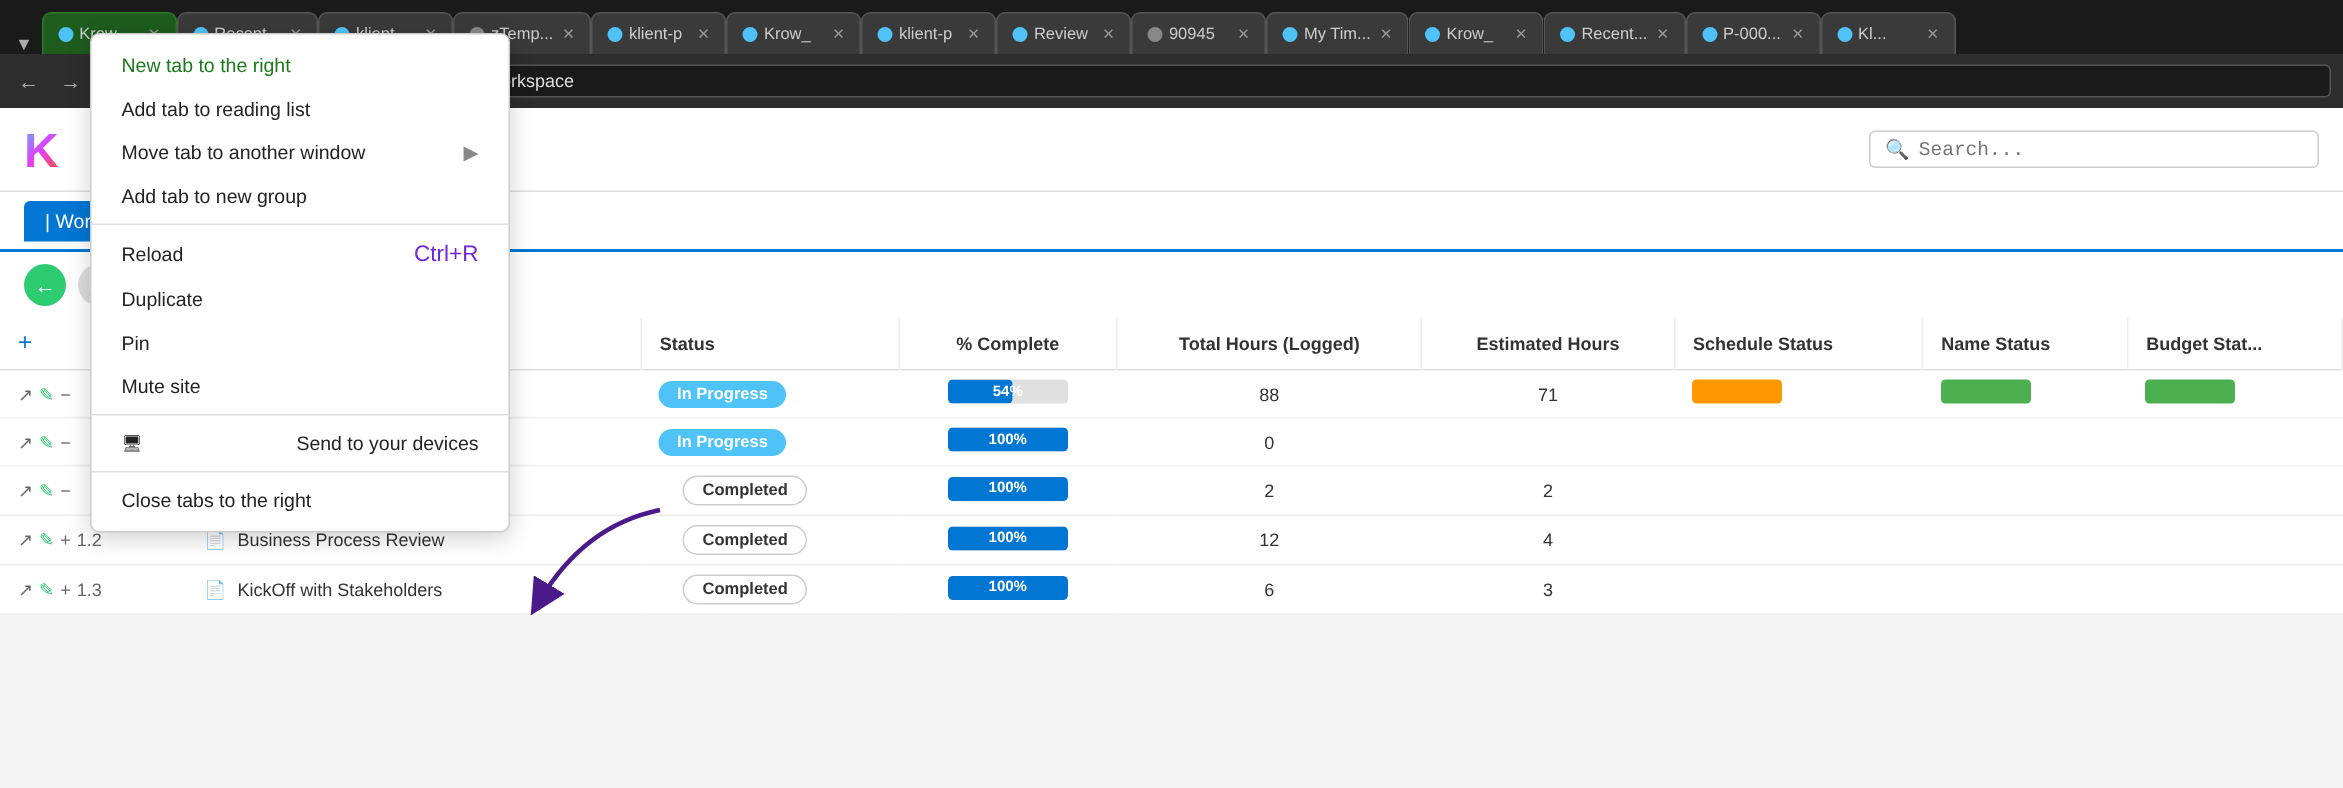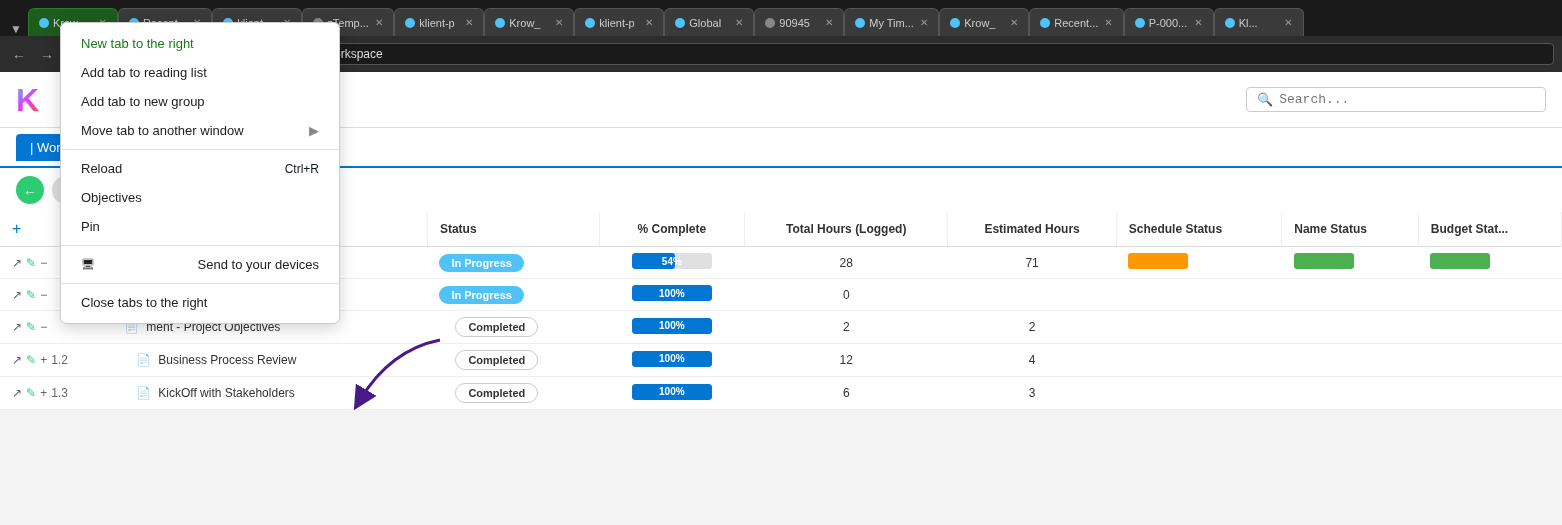--- a/index.html
+++ b/index.html
@@ -58,21 +58,21 @@
     .schedule-badge { display: inline-block; width: 60px; height: 16px; border-radius: 3px; }
     .schedule-orange { background: #ff9800; }
     .schedule-green { background: #4caf50; }
 
     
     .context-menu-overlay { position: fixed; top: 0; left: 0; width: 100%; height: 100%; z-index: 1000; }
     .context-menu { position: absolute; top: 22px; left: 60px; background: #fff; border: 1px solid #ccc; border-radius: 6px; box-shadow: 0 4px 16px rgba(0,0,0,0.18); min-width: 280px; z-index: 1001; padding: 6px 0; }
     .menu-item { padding: 7px 20px; cursor: pointer; display: flex; align-items: center; justify-content: space-between; color: #222; font-size: 13px; }
     .menu-item.green { color: #1a7a1a; }
     .menu-divider { border: none; border-top: 1px solid #e0e0e0; margin: 4px 0; }
-    .menu-shortcut { color: #0f172a; font-size: 12px; margin-left: 20px; text-align: center; }
+    .menu-shortcut { color: #6d28d9; font-size: 15px; margin-left: 20px; text-align: center; }
     .menu-arrow { color: #888; }
 
     
     .arrow-svg { position: absolute; top: 330px; left: 340px; pointer-events: none; z-index: 2000; }
 
     
     .tab-bar-scroll { display: flex; overflow: hidden; flex: 1; }
 
     .grid-icon { display: inline-grid; grid-template-columns: repeat(3,5px); gap: 2px; }
     .grid-dot { width: 5px; height: 5px; background: #666; border-radius: 1px; }
@@ -116,21 +116,21 @@
         <span class="tab-label">Krow_</span>
         <span class="tab-close">✕</span>
       </div>
       <div class="tab">
         <div class="tab-dot" style="background:#4fc3f7;"></div>
         <span class="tab-label">klient-p</span>
         <span class="tab-close">✕</span>
       </div>
       <div class="tab">
         <div class="tab-dot" style="background:#4fc3f7;"></div>
-        <span class="tab-label">Global</span>
+        <span class="tab-label">Review</span>
         <span class="tab-close">✕</span>
       </div>
       <div class="tab">
         <div class="tab-dot" style="background:#888;"></div>
         <span class="tab-label">90945</span>
         <span class="tab-close">✕</span>
       </div>
       <div class="tab">
         <div class="tab-dot" style="background:#4fc3f7;"></div>
         <span class="tab-label">My Tim...</span>
@@ -242,21 +242,21 @@
           </td>
           <td class="status-col">
             <span class="status-badge status-inprogress">In Progress</span>
           </td>
           <td class="num-col">
             <div class="progress-bar-container">
               <div class="progress-bar" style="width:54%;"></div>
               <span class="progress-label">54%</span>
             </div>
           </td>
-          <td class="num-col">28</td>
+          <td class="num-col">88</td>
           <td class="num-col">71</td>
           <td>
             <div class="schedule-badge schedule-orange"></div>
           </td>
           <td>
             <div class="schedule-badge schedule-green"></div>
           </td>
           <td>
             <div class="schedule-badge schedule-green"></div>
           </td>
@@ -381,36 +381,39 @@
 
 <div class="context-menu-overlay">
   <div class="context-menu">
     <div class="menu-item green">
       <span>New tab to the right</span>
     </div>
     <div class="menu-item">
       <span>Add tab to reading list</span>
     </div>
     <div class="menu-item">
-      <span>Add tab to new group</span>
-    </div>
-    <div class="menu-item">
       <span>Move tab to another window</span>
       <span class="menu-arrow">▶</span>
     </div>
+    <div class="menu-item">
+      <span>Add tab to new group</span>
+    </div>
     <hr class="menu-divider">
     <div class="menu-item">
       <span>Reload</span>
       <span class="menu-shortcut">Ctrl+R</span>
     </div>
     <div class="menu-item">
-      <span>Objectives</span>
+      <span>Duplicate</span>
     </div>
     <div class="menu-item">
       <span>Pin</span>
+    </div>
+    <div class="menu-item">
+      <span>Mute site</span>
     </div>
     <hr class="menu-divider">
     <div class="menu-item">
       <span style="margin-right:6px;font-size:11px;">🖥</span>
       <span>Send to your devices</span>
     </div>
     <hr class="menu-divider">
     <div class="menu-item">
       <span>Close tabs to the right</span>
     </div>

